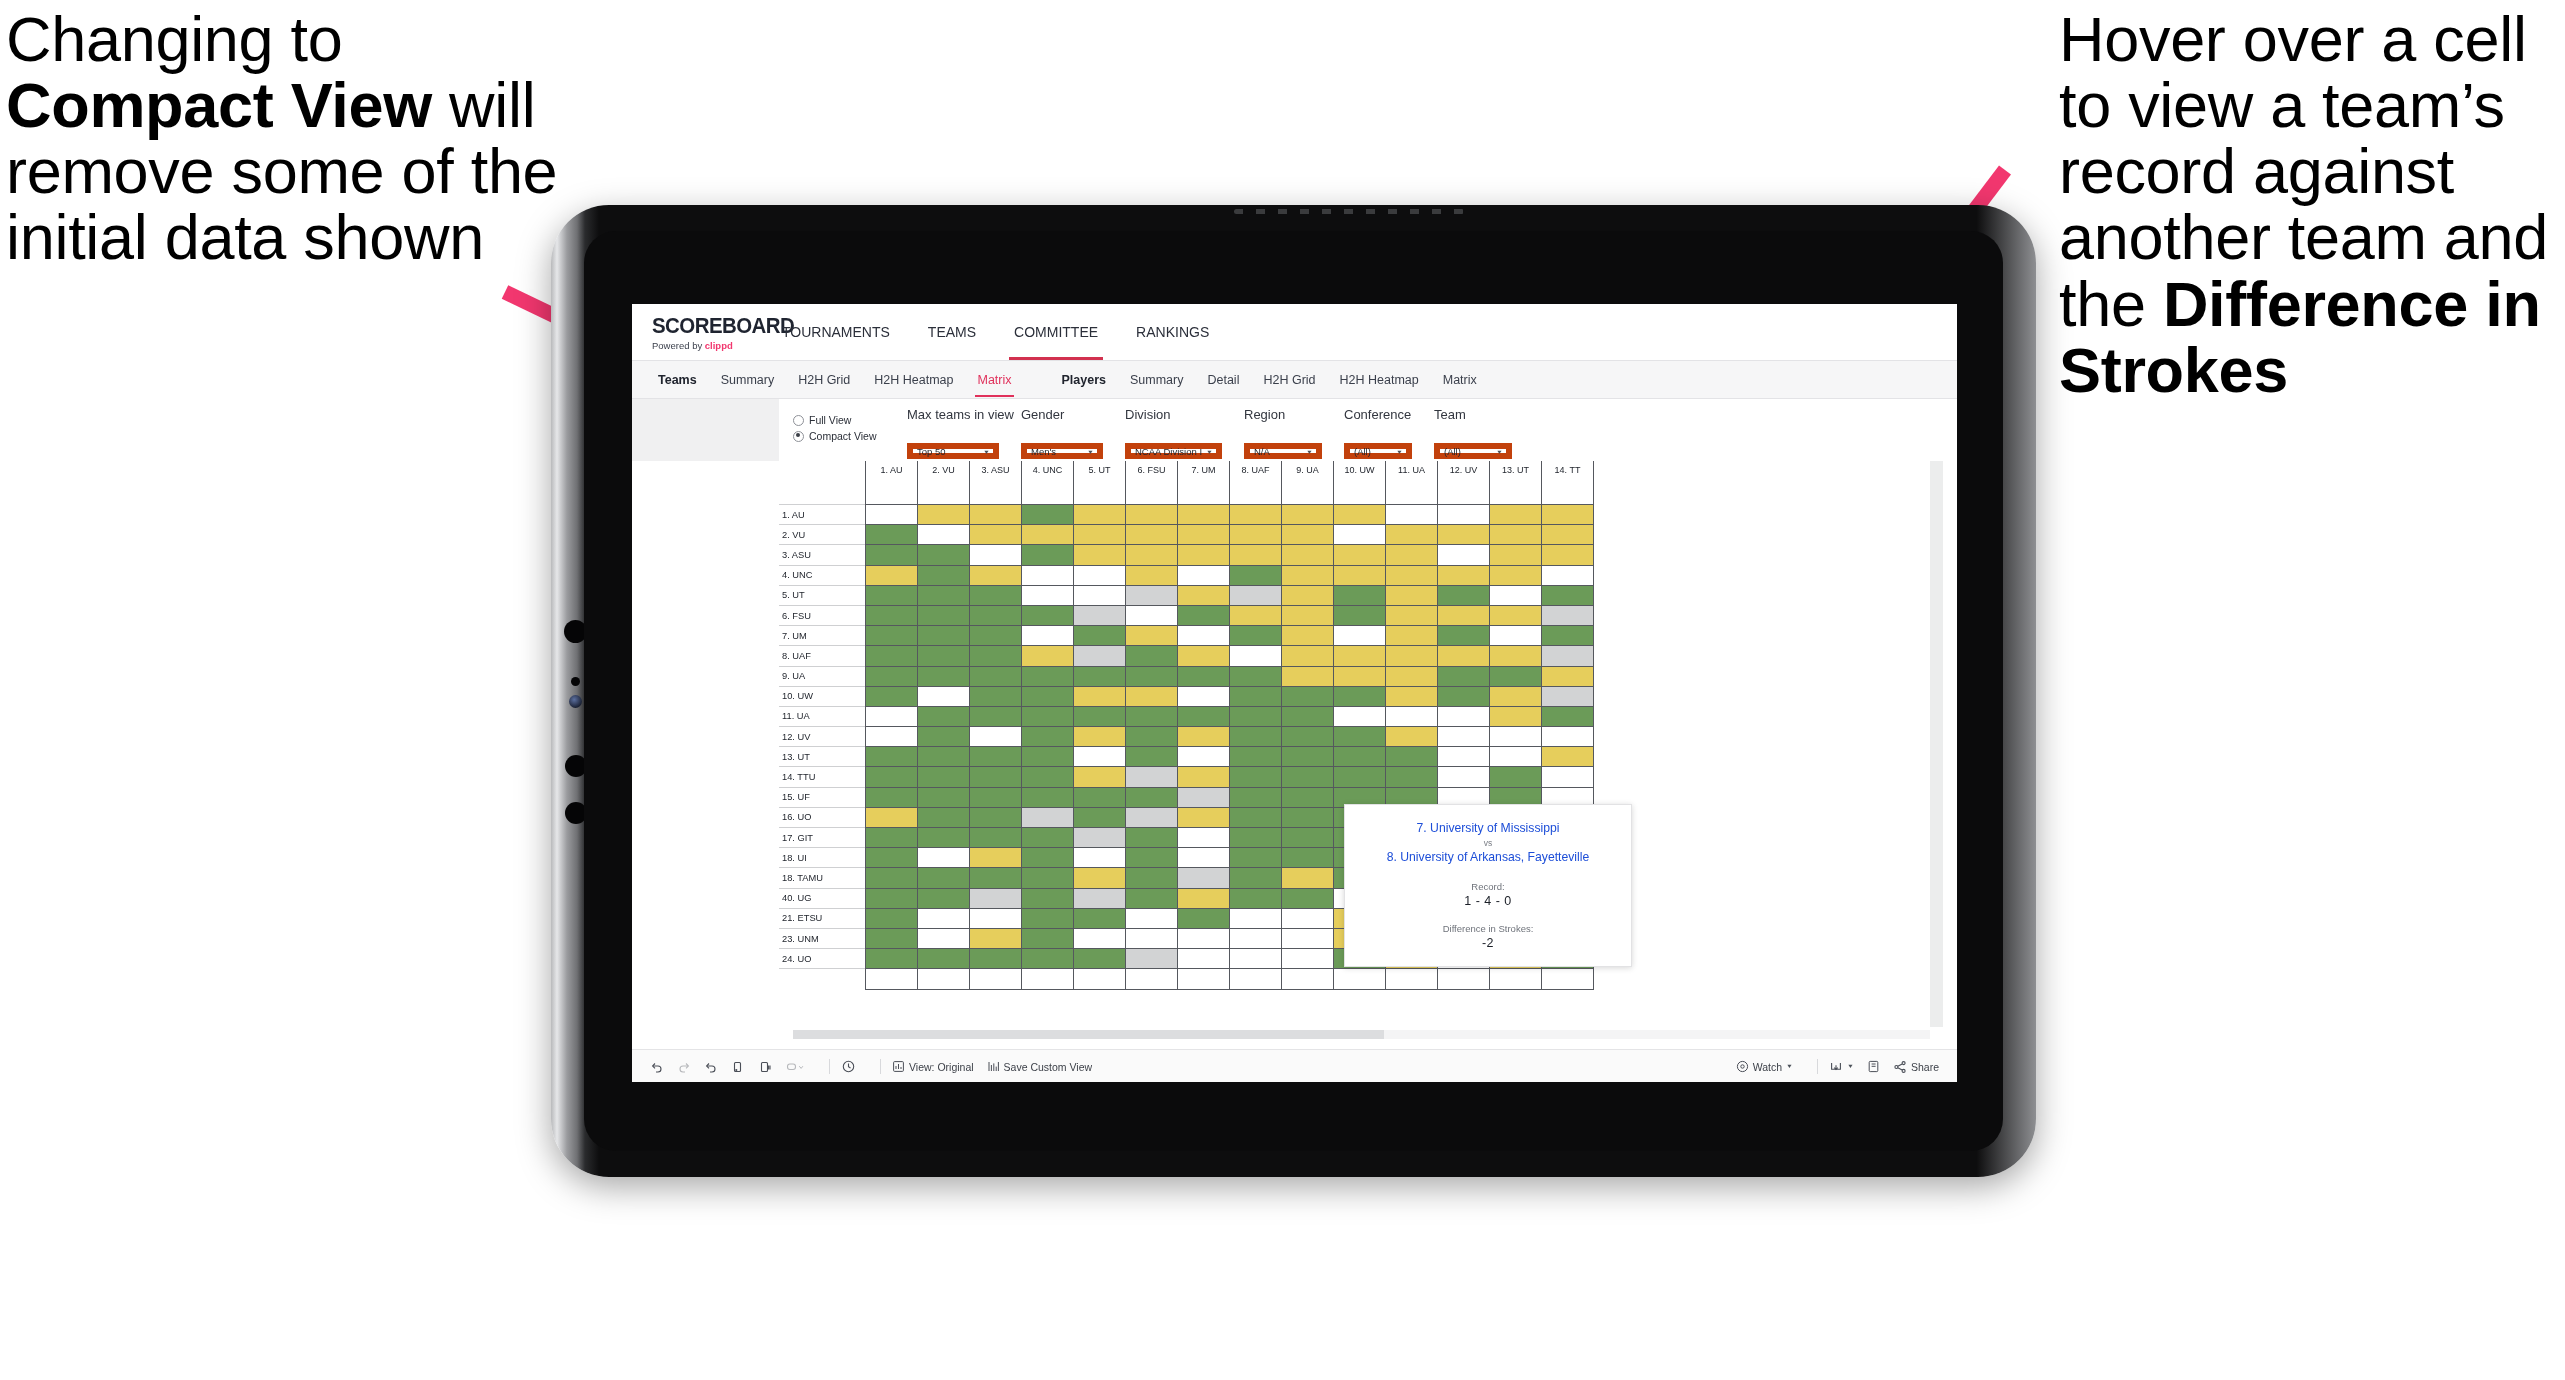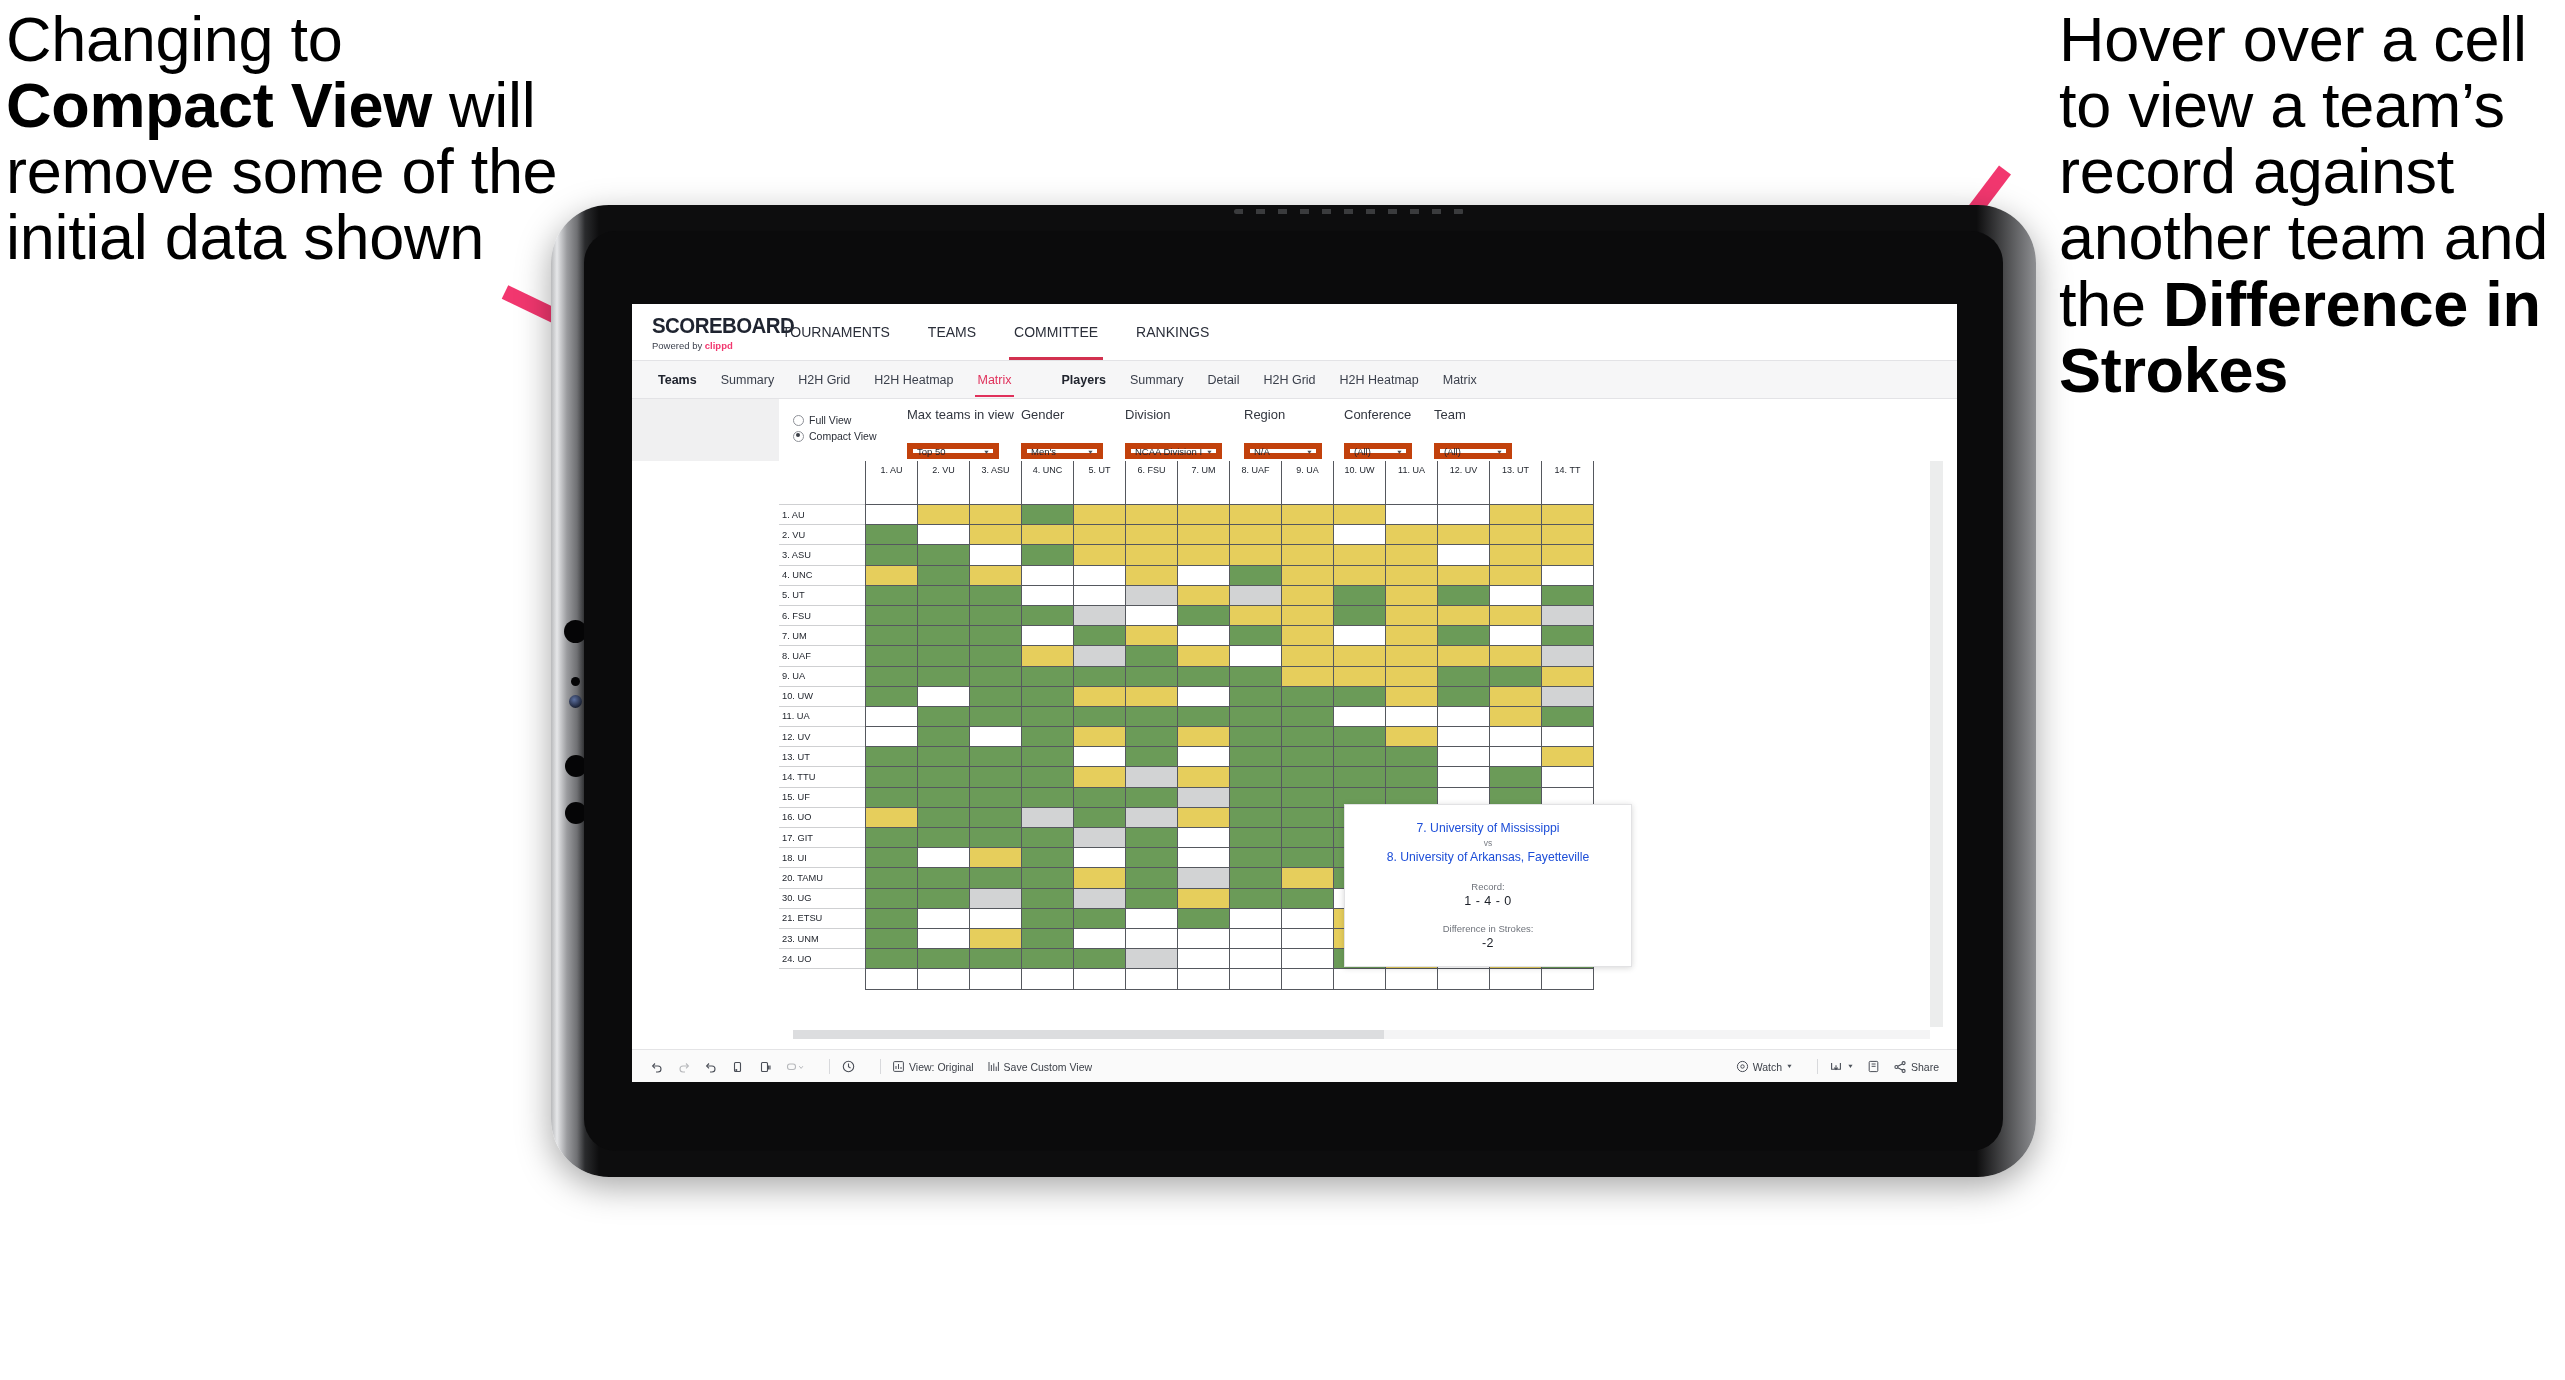--- a/index.html
+++ b/index.html
@@ -593,38 +593,38 @@
                 <td class="cell c-w"></td>
                 <td class="cell c-g"></td>
                 <td class="cell c-g"></td>
                 <td class="cell c-g"></td>
                 <td class="cell c-g"></td>
                 <td class="cell c-w"></td>
                 <td class="cell c-g"></td>
                 <td class="cell c-y"></td>
               </tr>
               <tr>
-                <td class="rowh">20. TAMU</td>
-                <td class="cell c-g"></td>
-                <td class="cell c-g"></td>
-                <td class="cell c-g"></td>
-                <td class="cell c-g"></td>
-                <td class="cell c-y"></td>
-                <td class="cell c-g"></td>
-                <td class="cell c-s"></td>
-                <td class="cell c-g"></td>
-                <td class="cell c-y"></td>
-                <td class="cell c-g"></td>
-                <td class="cell c-g"></td>
-                <td class="cell c-g"></td>
-                <td class="cell c-s"></td>
-                <td class="cell c-y"></td>
-              </tr>
-              <tr>
-                <td class="rowh">30. UG</td>
+                <td class="rowh">18. TAMU</td>
+                <td class="cell c-g"></td>
+                <td class="cell c-g"></td>
+                <td class="cell c-g"></td>
+                <td class="cell c-g"></td>
+                <td class="cell c-y"></td>
+                <td class="cell c-g"></td>
+                <td class="cell c-s"></td>
+                <td class="cell c-g"></td>
+                <td class="cell c-y"></td>
+                <td class="cell c-g"></td>
+                <td class="cell c-g"></td>
+                <td class="cell c-g"></td>
+                <td class="cell c-s"></td>
+                <td class="cell c-y"></td>
+              </tr>
+              <tr>
+                <td class="rowh">40. UG</td>
                 <td class="cell c-g"></td>
                 <td class="cell c-g"></td>
                 <td class="cell c-s"></td>
                 <td class="cell c-g"></td>
                 <td class="cell c-s"></td>
                 <td class="cell c-g"></td>
                 <td class="cell c-y"></td>
                 <td class="cell c-g"></td>
                 <td class="cell c-g"></td>
                 <td class="cell c-w"></td>

